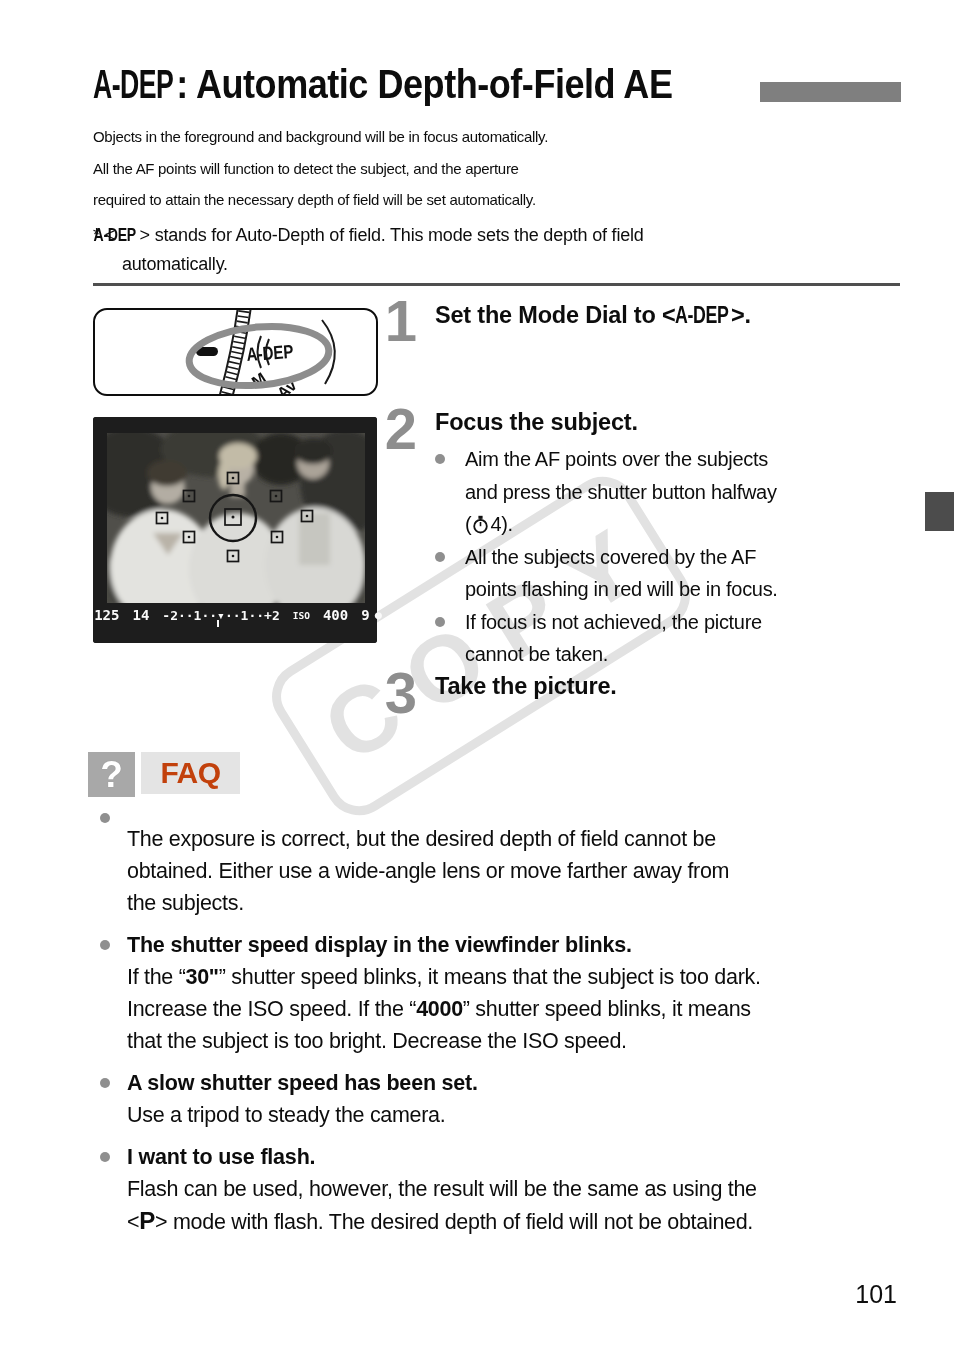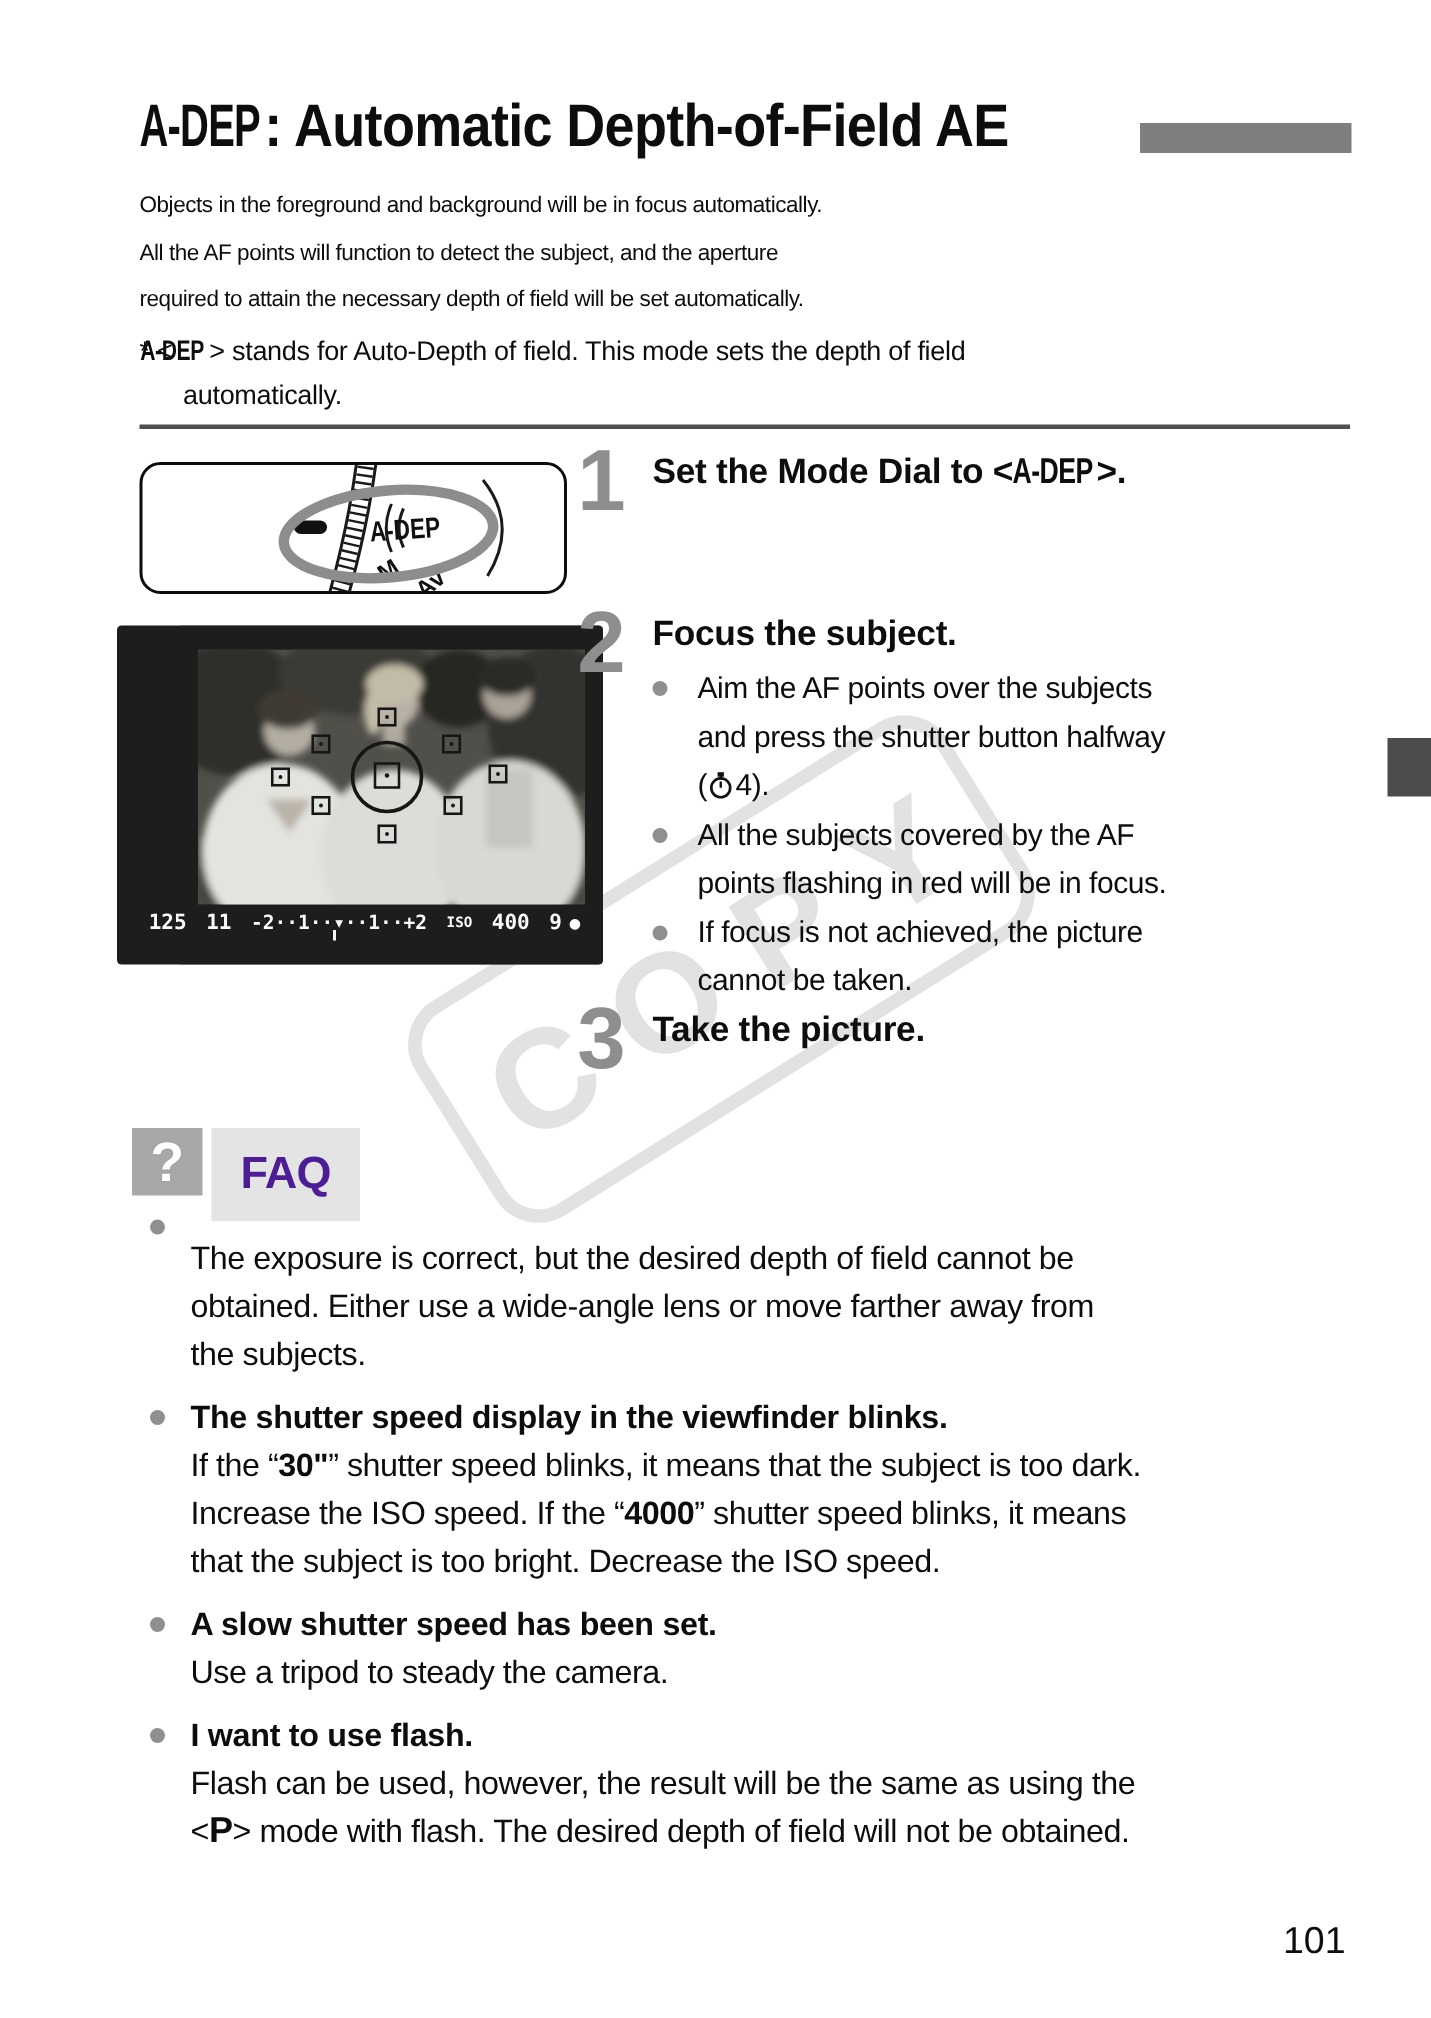--- a/index.html
+++ b/index.html
@@ -46,41 +46,41 @@
   .step1{top:298px;} .step2{top:406px;} .step3{top:670px;}
 
   .bullets{list-style:none;margin:7px 0 0 0;padding:0;width:500px;}
   .bullets li{display:flex;gap:20px;font-size:20px;line-height:32.5px;
      font-weight:normal;letter-spacing:-0.3px;}
   .dot{width:10px;height:10px;border-radius:50%;background:#8f8f8f;flex:none;margin-top:11px;}
   .btext{white-space:pre-wrap;}
   .timer-icon{vertical-align:-3px;margin:0 1px;}
 
   
-  .fig-vf{position:absolute;left:78px;top:417px;width:284px;height:226px;background:#1d1d1d;
-     border-radius:3px;padding-left:40px;}
+  .fig-vf{position:absolute;left:93px;top:417px;width:284px;height:226px;background:#1d1d1d;
+     border-radius:3px;}
   .fig-vf svg{display:block;}
   .lcd{position:absolute;left:14px;right:8px;top:190px;display:flex;align-items:center;
      justify-content:center;gap:13px;font-family:"DejaVu Sans Mono",monospace;
      font-weight:bold;font-size:14px;color:#fafafa;}
   .lcd-scale{position:relative;font-size:13px;letter-spacing:0;}
   .lcd-scale::after{content:"";position:absolute;left:47%;top:12px;width:2px;height:7px;
      background:#fafafa;}
   .lcd-iso{font-size:9.5px;}
   .lcd-dot{font-size:12px;margin-left:-8px;}
 
   
   .edge-tab{position:absolute;left:925px;top:492px;width:29px;height:39px;background:#4c4c4c;}
 
   
   .faq-header{position:absolute;left:88px;top:752px;display:flex;gap:6px;}
   .faq-q{width:47px;height:45px;background:#a8a8a8;color:#ffffff;font-size:37px;
      font-weight:bold;display:flex;align-items:center;justify-content:center;
      text-shadow:0 0 1px #8a8a8a;}
-  .faq-label{width:99px;height:62px;background:#e4e4e4;color:#4c1d95;font-size:30px;
+  .faq-label{width:99px;height:42px;background:#e4e4e4;color:#c2410c;font-size:30px;
      font-weight:bold;display:flex;align-items:center;justify-content:center;
      letter-spacing:-0.5px;}
 
   .faq-list{position:absolute;left:88px;top:802px;width:830px;}
   .faq-item{margin:0 0 10px 12px;}
   .faq-qline{display:flex;gap:17px;font-size:21.5px;line-height:32px;letter-spacing:-0.2px;}
   .faq-qline b{font-weight:bold;}
   .faq-body{margin-left:27px;font-size:21.5px;line-height:32px;letter-spacing:-0.3px;
      white-space:pre-wrap;}
   .bseg{font-weight:bold;}
@@ -189,21 +189,21 @@
         <circle cx="69" cy="101" r="1.3"></circle>
           <circle cx="140" cy="100" r="1.5"></circle>
           <circle cx="214" cy="99" r="1.3"></circle>
         <circle cx="96" cy="120" r="1.3"></circle>
           <circle cx="184" cy="120" r="1.3"></circle>
           <circle cx="140" cy="139" r="1.3"></circle>
       </g>
     </svg>
     <div class="lcd">
       <span>125</span>
-      <span>11</span>
+      <span>14</span>
       <span class="lcd-scale">-2··1··▾··1··+2</span>
       <span class="lcd-iso">ISO</span>
       <span>400</span>
       <span>9</span>
       <span class="lcd-dot">●</span>
     </div>
   </div>
 
   <div class="step step2 z">
     <div class="step-num">2</div>

